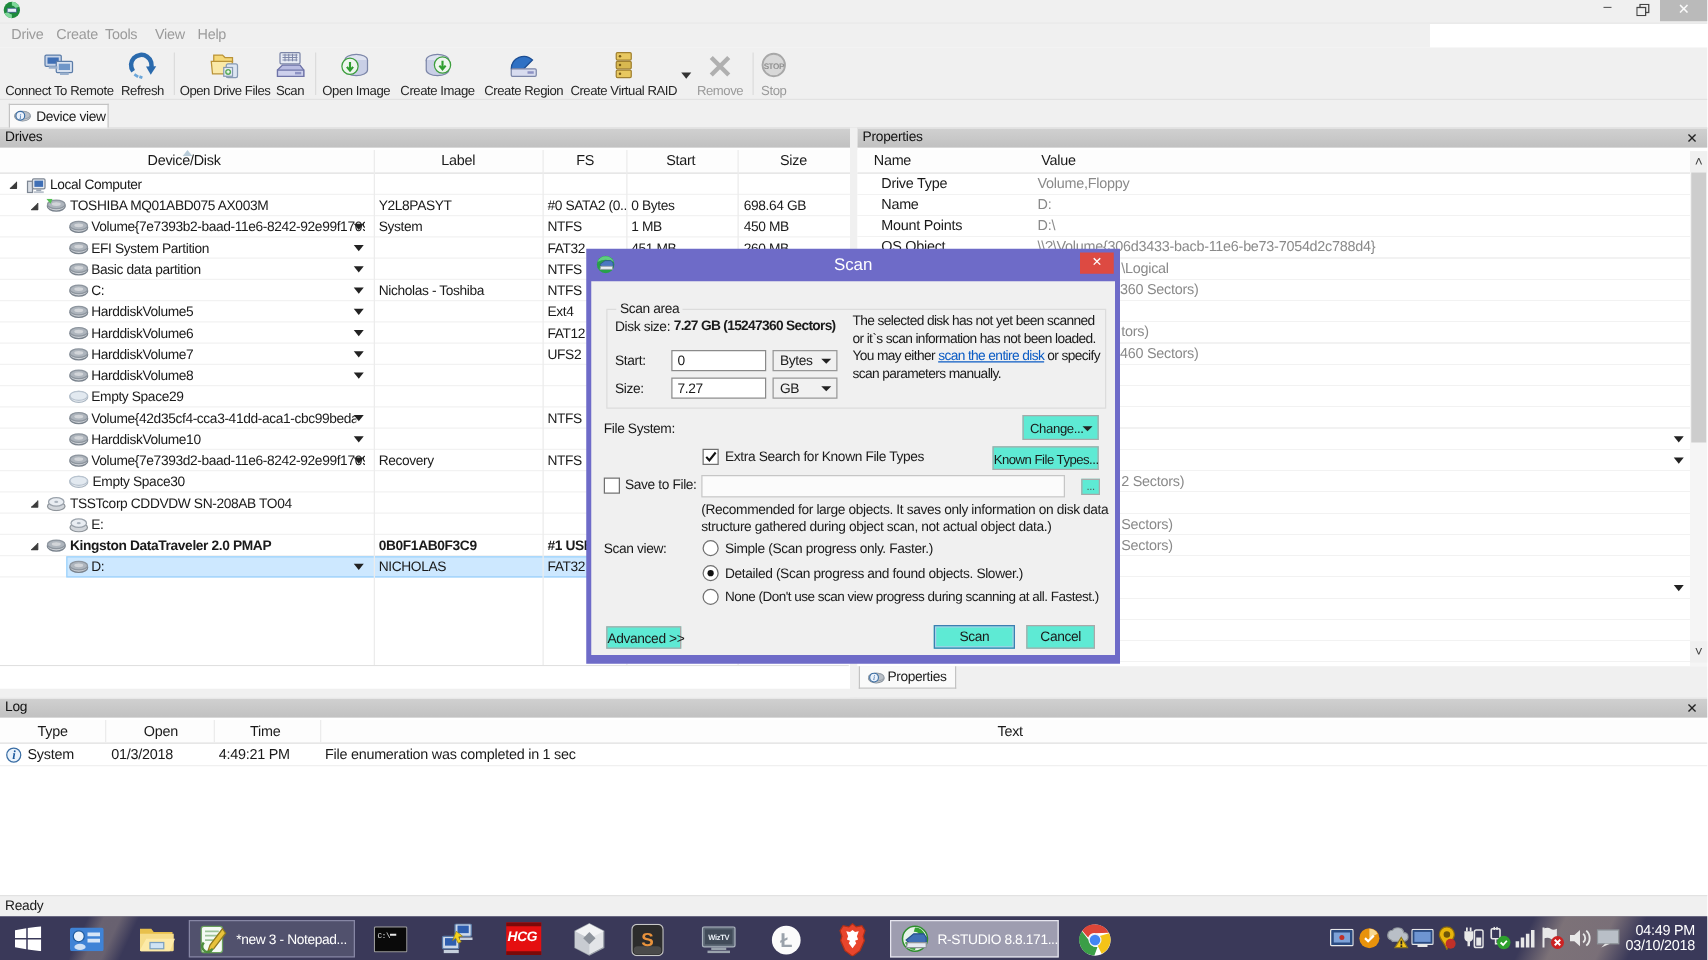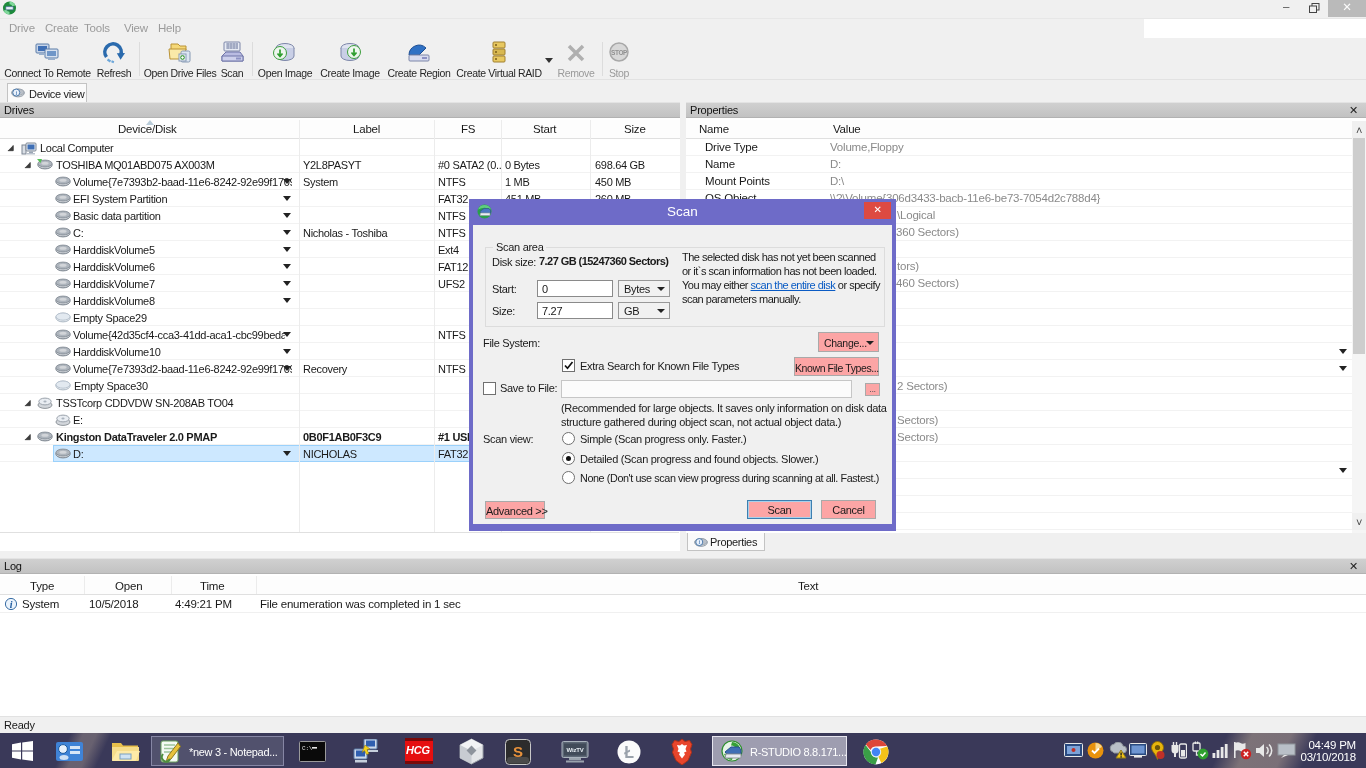--- a/index.html
+++ b/index.html
@@ -56,21 +56,21 @@
 
 #taskbar { position:absolute; left:0; top:733px; width:1366px; height:35px; background:#3a3959; color:#fff; }
 
 
 #dialog { position:absolute; left:469px; top:199px; width:427px; height:332px; background:#6e6bc8; z-index:50; }
 #dlg-body { position:absolute; left:4px; top:26px; width:419px; height:299px; background:#f0f0f0; }
 #dlg-title { position:absolute; left:0; top:5px; width:100%; text-align:center; color:#fff; font-size:13.5px; letter-spacing:0; }
 #dlg-close { position:absolute; left:395px; top:3px; width:27px; height:17px; background:#dd4a42; color:#fff; text-align:center; font-size:10px; padding-top:2px; }
 .dtext { position:absolute; font-size:11px; letter-spacing:-0.3px; white-space:nowrap; }
 .dinput { position:absolute; background:#fff; border:1px solid #8a8a8a; font-size:11px; letter-spacing:-0.3px; padding:2px 0 0 4px; white-space:nowrap; }
-.dbtn { position:absolute; background:#fca5a5; border:1px solid #a9a9a9; font-size:11px; letter-spacing:-0.3px; text-align:center; white-space:nowrap; }
+.dbtn { position:absolute; background:#5eead4; border:1px solid #a9a9a9; font-size:11px; letter-spacing:-0.3px; text-align:center; white-space:nowrap; }
 .ddrop { position:absolute; background:#f1f1f1; border:1px solid #989898; font-size:11px; letter-spacing:-0.3px; padding:2px 0 0 5px; }
 .ddrop .da, .dbtn .da { position:absolute; width:0; height:0; border-left:4px solid transparent; border-right:4px solid transparent; border-top:4px solid #222; right:4px; top:6px; }
 .chk { position:absolute; width:13px; height:13px; background:#fff; border:1px solid #707070; }
 .radio { position:absolute; width:13px; height:13px; background:#fff; border:1px solid #707070; border-radius:50%; }
 </style>
 </head>
 <body>
 
 <div id="titlebar">
   <svg class="abs" style="left:2px;top:1px" width="15" height="14" viewBox="0 0 15 15">
@@ -469,21 +469,21 @@
     <span class="abs" style="left:115px;top:4px">Open</span>
     <span class="abs" style="left:200px;top:4px">Time</span>
     <span class="abs" style="left:798px;top:4px">Text</span>
   </div>
   <div class="abs" style="left:0;top:595px;width:1366px;height:18px;border-bottom:1px solid #f0f0f0">
     <svg class="abs" style="left:4px;top:2px" width="14" height="14" viewBox="0 0 14 14">
         <circle cx="7" cy="7" r="5.6" fill="#eaf3fc" stroke="#3a6ea5"></circle>
         <text x="7" y="10.5" font-size="10" fill="#1d5a9e" text-anchor="middle" font-family="Liberation Serif" font-style="italic" font-weight="bold">i</text>
       </svg>
     <span class="abs" style="left:22px;top:3px">System</span>
-    <span class="abs" style="left:89px;top:3px">10/5/2018</span>
+    <span class="abs" style="left:89px;top:3px">01/3/2018</span>
     <span class="abs" style="left:175px;top:3px">4:49:21 PM</span>
     <span class="abs" style="left:260px;top:3px">File enumeration was completed in 1 sec</span>
   </div>
 </div>
 
 <div id="statusbar">Ready</div>
 
 <div id="taskbar">
   <div class="abs" style="left:0;top:0;width:170px;height:35px;background:linear-gradient(115deg,transparent 38%,rgba(190,172,155,0.35) 45%,rgba(190,172,155,0.35) 52%,transparent 60%)"></div>
   <div class="abs" style="left:1060px;top:0;width:306px;height:35px;background:linear-gradient(115deg,transparent 52%,rgba(190,170,150,0.5) 60%,rgba(185,165,150,0.5) 72%,transparent 80%)"></div>

